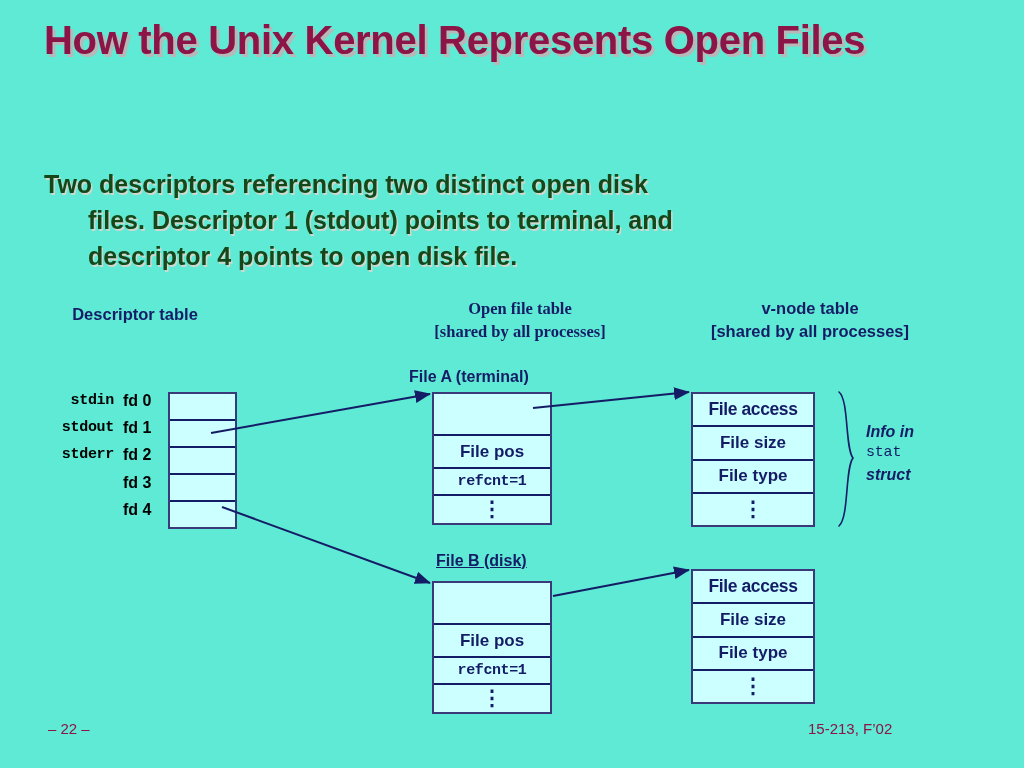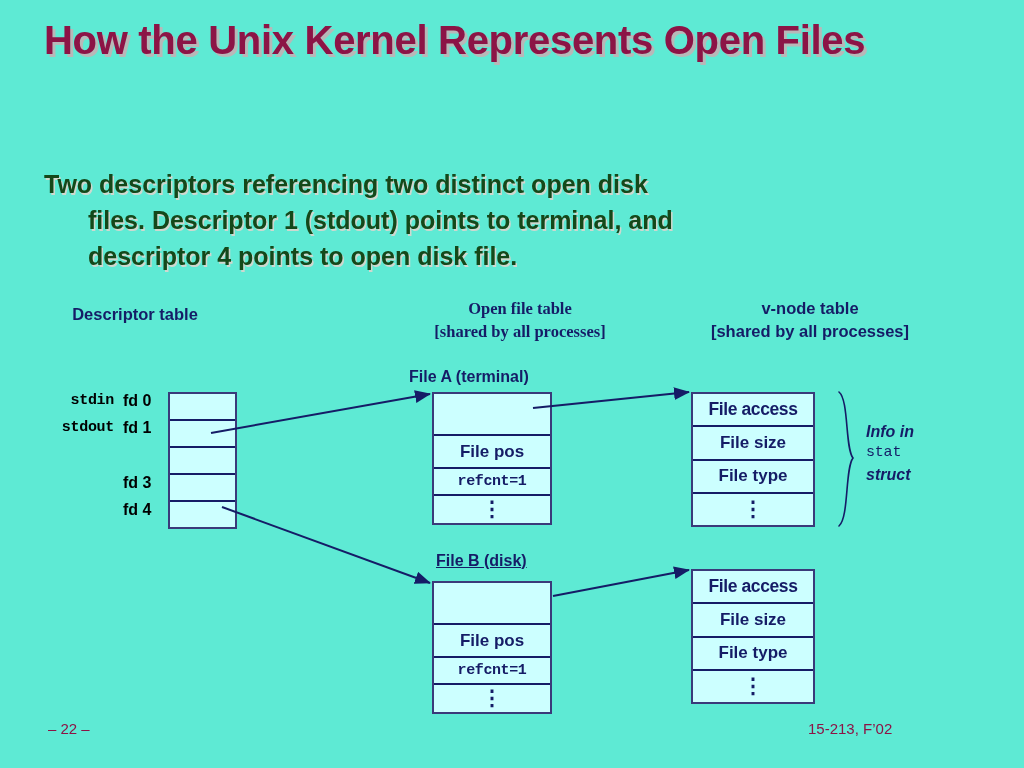--- a/index.html
+++ b/index.html
@@ -218,20 +218,24 @@
   <div class="box-caption" id="cap-filea">File A (terminal)</div>
   <div class="box-caption" id="cap-fileb">File B (disk)</div>
 
   <div class="fd-row" style="top:392px">
     <span class="stdname">stdin</span>
     <span class="fdname">fd 0</span>
   </div>
   <div class="fd-row" style="top:419px">
     <span class="stdname">stdout</span>
     <span class="fdname">fd 1</span>
+  </div>
+  <div class="fd-row" style="top:446px">
+    <span class="stdname">stderr</span>
+    <span class="fdname">fd 2</span>
   </div>
   <div class="fd-row" style="top:474px">
     <span class="stdname"></span>
     <span class="fdname">fd 3</span>
   </div>
   <div class="fd-row" style="top:501px">
     <span class="stdname"></span>
     <span class="fdname">fd 4</span>
   </div>
 

